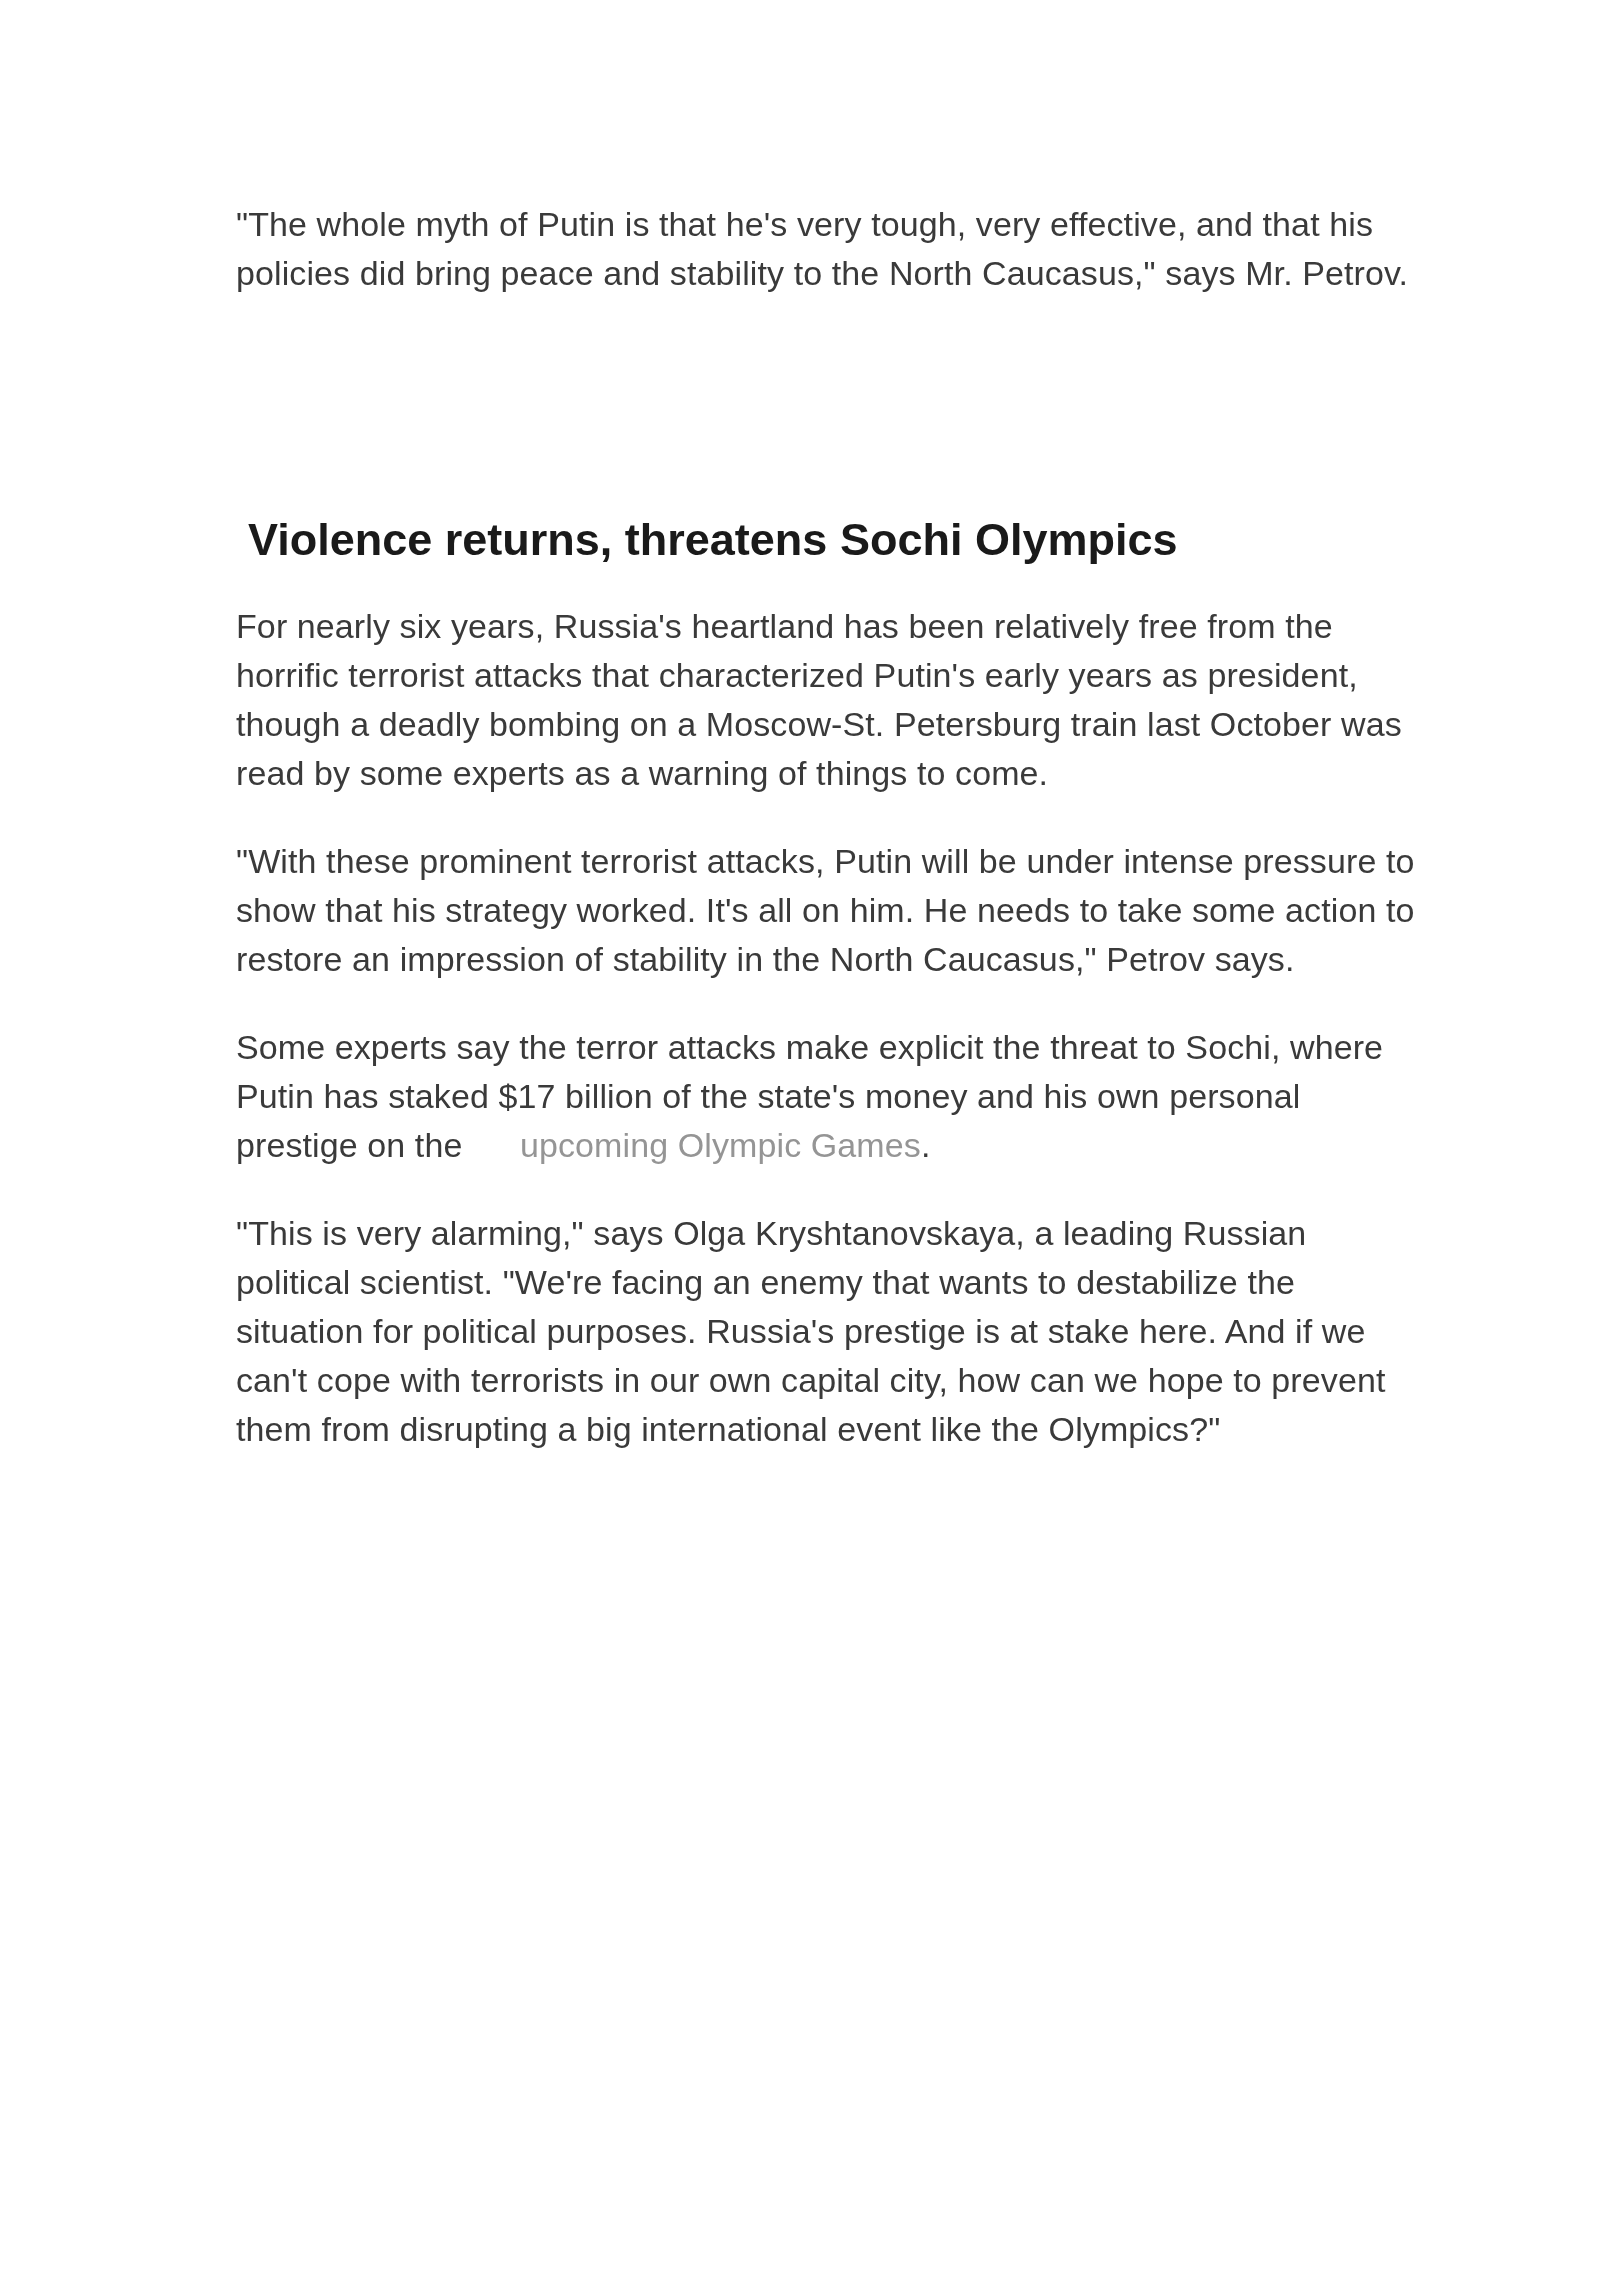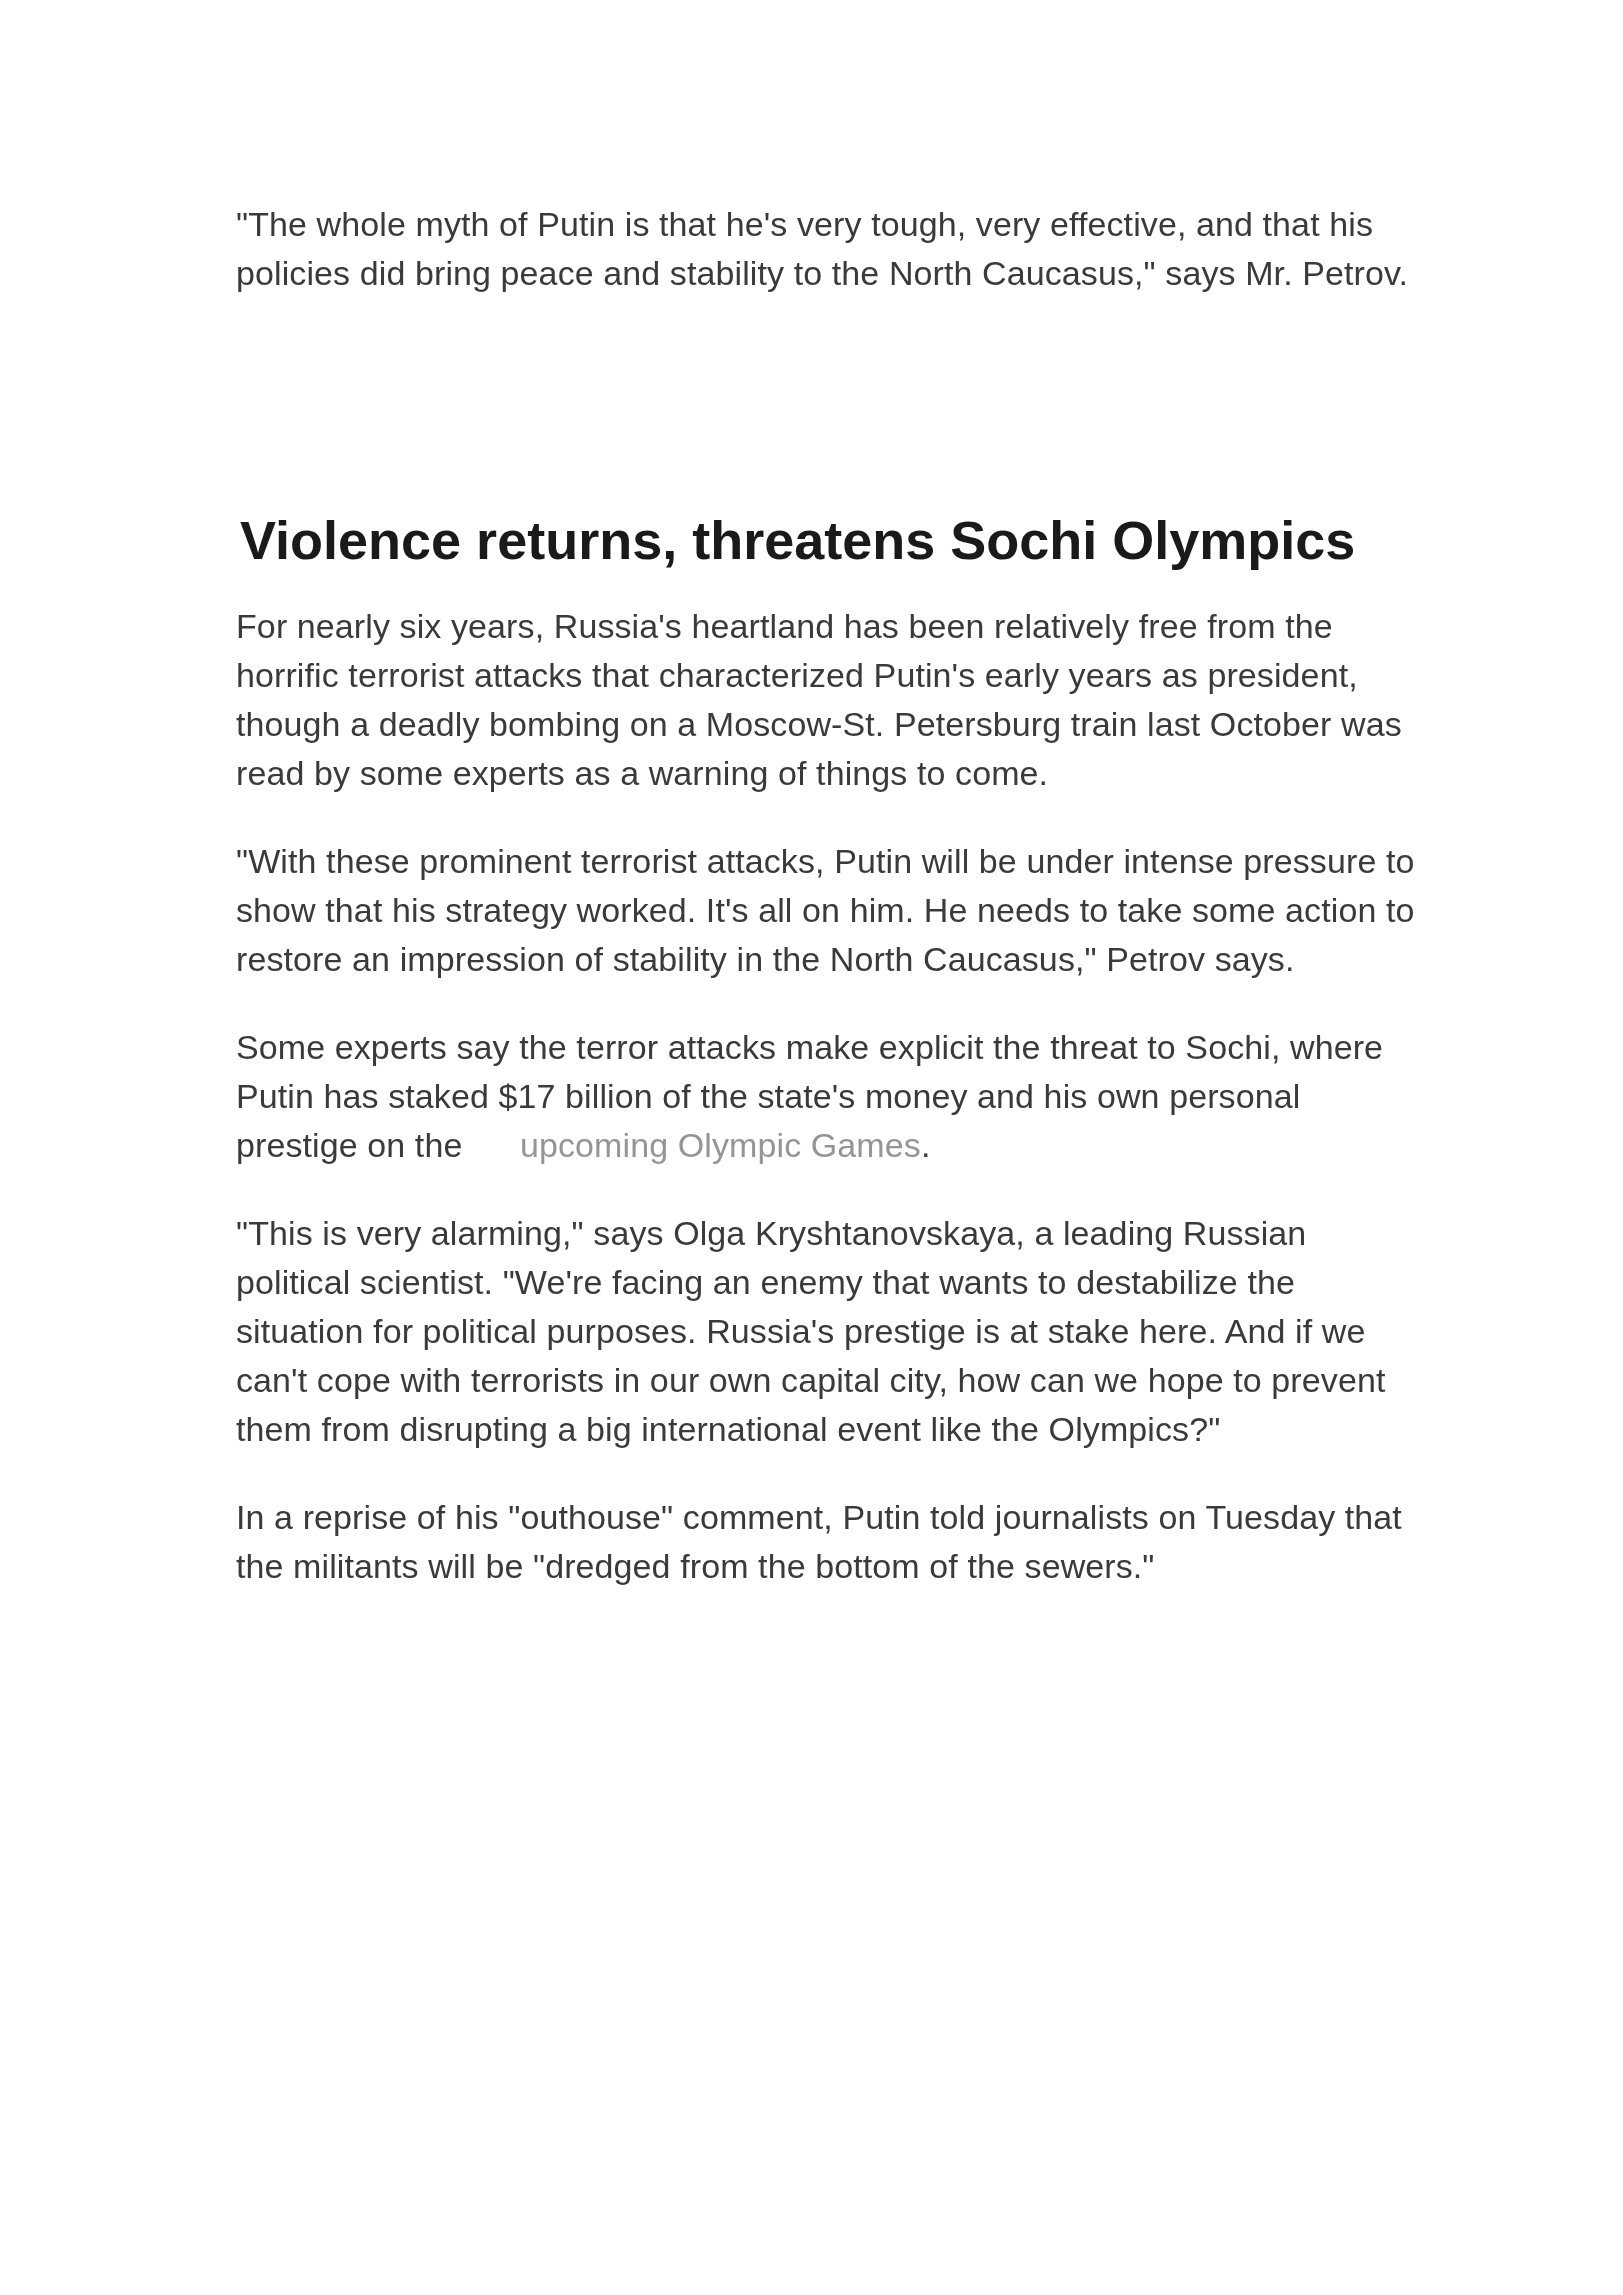--- a/index.html
+++ b/index.html
@@ -30,23 +30,23 @@
     line-height: 49px;
     letter-spacing: 0.1px;
   }
   p.body-copy {
     margin: 0 0 39px 0;
   }
   p.intro-quote {
     margin-bottom: 216px;
   }
   h2.section-heading {
-    margin: 0 0 36px 4px;
+    margin: 0 0 36px 12px;
     color: var(--heading-text);
-    font-size: 54px;
+    font-size: 45px;
     line-height: 52px;
     font-weight: bold;
     letter-spacing: 0px;
   }
   a.inline-link {
     color: var(--link-text);
     text-decoration: none;
     cursor: pointer;
     margin-left: 48px;
   }
@@ -62,16 +62,15 @@
 
   <p class="body-copy">For nearly six years, Russia's heartland has been relatively free from the horrific terrorist attacks that characterized Putin's early years as president, though a deadly bombing on a Moscow-St. Petersburg train last October was read by some experts as a warning of things to come.</p>
 
   <p class="body-copy">"With these prominent terrorist attacks, Putin will be under intense pressure to show that his strategy worked. It's all on him. He needs to take some action to restore an impression of stability in the North Caucasus," Petrov says.</p>
 
   <p class="body-copy"><span>Some experts say the terror attacks make explicit the threat to Sochi, where Putin has staked $17 billion of the state's money and his own personal prestige on the </span><a class="inline-link">upcoming Olympic Games</a><span>.</span></p>
 
   <p class="body-copy">"This is very alarming," says Olga Kryshtanovskaya, a leading Russian political scientist. "We're facing an enemy that wants to destabilize the situation for political purposes. Russia's prestige is at stake here. And if we can't cope with terrorists in our own capital city, how can we hope to prevent them from disrupting a big international event like the Olympics?"</p>
 
 
-  <p class="body-copy">In a reprise of his "outhouse" comment, Putin told journalists on Tuesday that the militants will be "dredged from the bottom of the sewers."</p>
 
 </main>
 
 
 </body></html>

